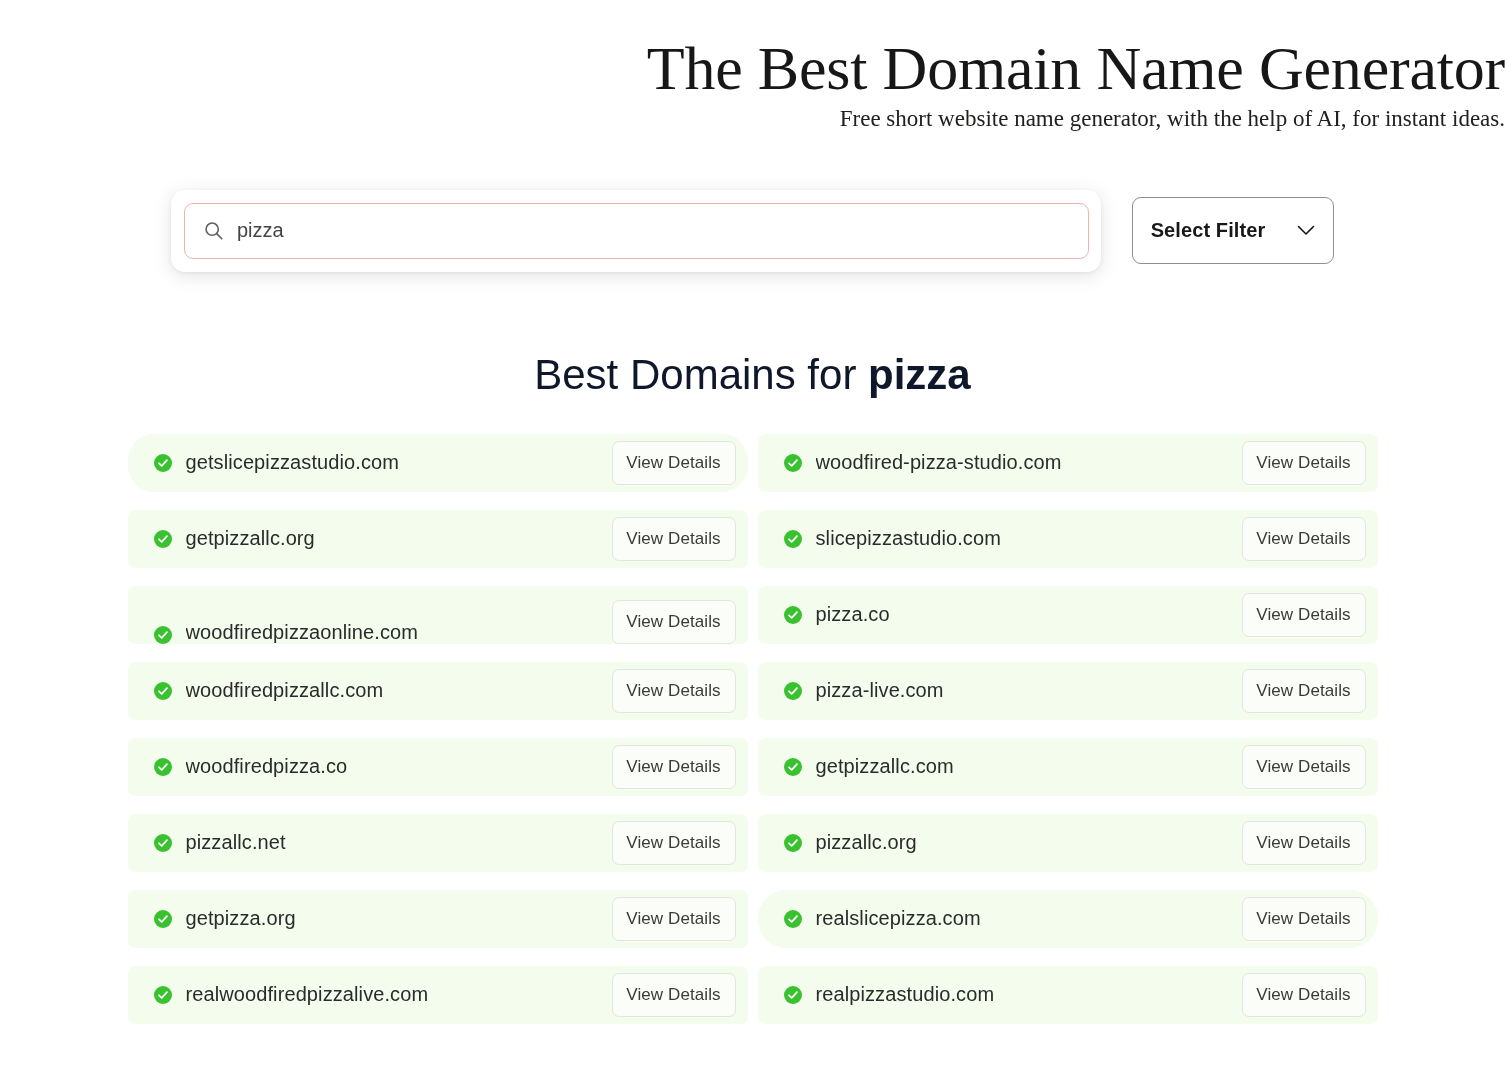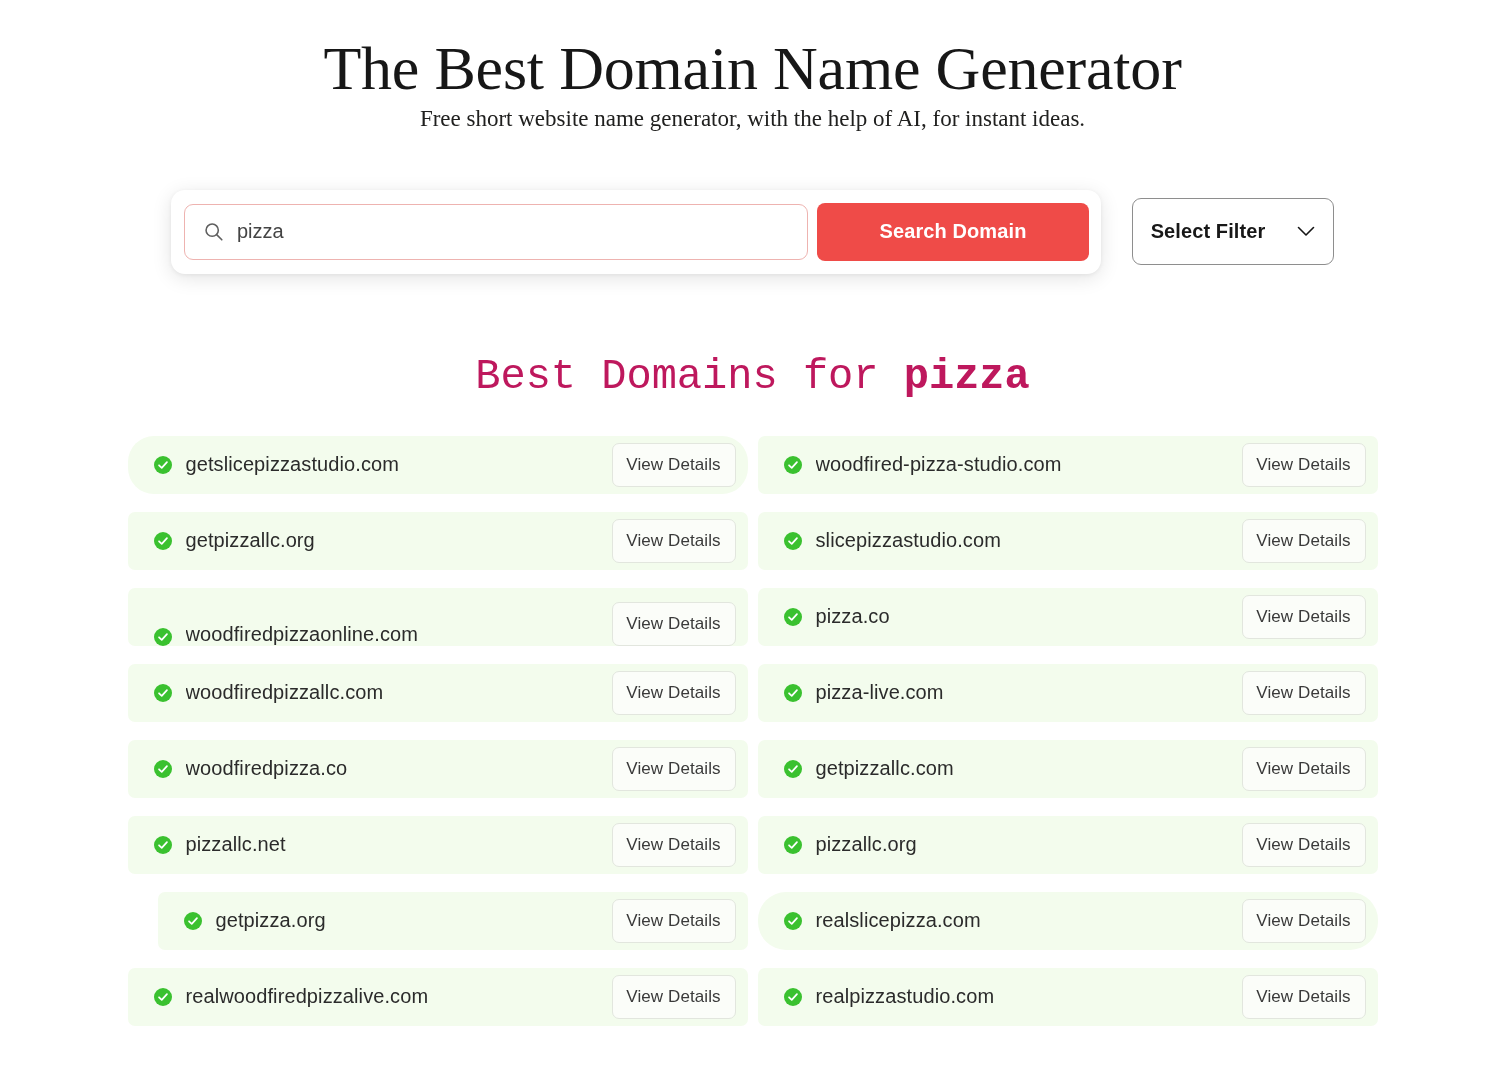--- a/index.html
+++ b/index.html
@@ -19,21 +19,21 @@
 
   .page {
     width: 1505px;
     height: 1080px;
     position: relative;
   }
 
   
   .hero {
     padding-top: 34px;
-    text-align: center;
+    text-align: right;
   }
 
   .hero-title {
     font-family: "Liberation Serif", serif;
     font-size: 62px;
     line-height: 1.12;
     font-weight: 400;
     letter-spacing: -0.2px;
     color: #171717;
   }
@@ -132,24 +132,24 @@
     color: #181818;
     letter-spacing: 0.1px;
   }
 
   .chevron-icon { width: 18px; height: 11px; display: block; }
 
   
   .results-heading {
     margin-top: 79px;
     text-align: center;
-    font-family: Liberation Mono, monospace;
+    font-family: Liberation Sans, sans-serif;
     font-size: 42px;
     font-weight: 400;
-    color: #be185d;
+    color: #0f172a;
   }
   .results-heading .kw { font-weight: bold; }
 
   
   .domain-grid {
     margin: 35px auto 0 auto;
     width: 1250px;
     display: grid;
     grid-template-columns: 620px 620px;
     column-gap: 10px;
@@ -212,21 +212,20 @@
     <div class="search-shell">
       <div class="search-field">
         <span>
           <svg class="search-icon" viewBox="0 0 24 24" fill="none" stroke="#5f5f5f" stroke-width="1.8">
             <circle cx="10.5" cy="10.5" r="7"></circle>
             <line x1="15.6" y1="15.6" x2="21.5" y2="21.5" stroke-linecap="round"></line>
           </svg>
         </span>
         <input class="search-input" type="text" value="pizza" placeholder="Search for a domain name" style="">
       </div>
-      <button class="search-button">Search Domain</button>
     </div>
 
     <div class="filter-button">
       <span class="filter-label">Select Filter</span>
       <span>
         <svg class="chevron-icon" viewBox="0 0 18 11" fill="none" stroke="#161616" stroke-width="1.6">
           <polyline points="1.5,1.5 9,9 16.5,1.5" stroke-linecap="round" stroke-linejoin="round"></polyline>
         </svg>
       </span>
     </div>
@@ -362,21 +361,21 @@
         <span>
           <svg class="check-icon" viewBox="0 0 20 20">
             <circle cx="10" cy="10" r="10" fill="#3ac12f"></circle>
             <polyline points="5.6,10.3 8.6,13.2 14.4,6.8" fill="none" stroke="#ffffff" stroke-width="1.9" stroke-linecap="round" stroke-linejoin="round"></polyline>
           </svg>
         </span>
         <span class="domain-name">pizzallc.org</span>
         <span class="spacer"></span>
         <button class="view-details">View Details</button>
       </div>
-      <div class="domain-row" style="background: rgb(243, 252, 237); margin-left: 30px;">
+      <div class="domain-row" style="background: rgb(243, 252, 237);">
         <span>
           <svg class="check-icon" viewBox="0 0 20 20">
             <circle cx="10" cy="10" r="10" fill="#3ac12f"></circle>
             <polyline points="5.6,10.3 8.6,13.2 14.4,6.8" fill="none" stroke="#ffffff" stroke-width="1.9" stroke-linecap="round" stroke-linejoin="round"></polyline>
           </svg>
         </span>
         <span class="domain-name">getpizza.org</span>
         <span class="spacer"></span>
         <button class="view-details">View Details</button>
       </div>

